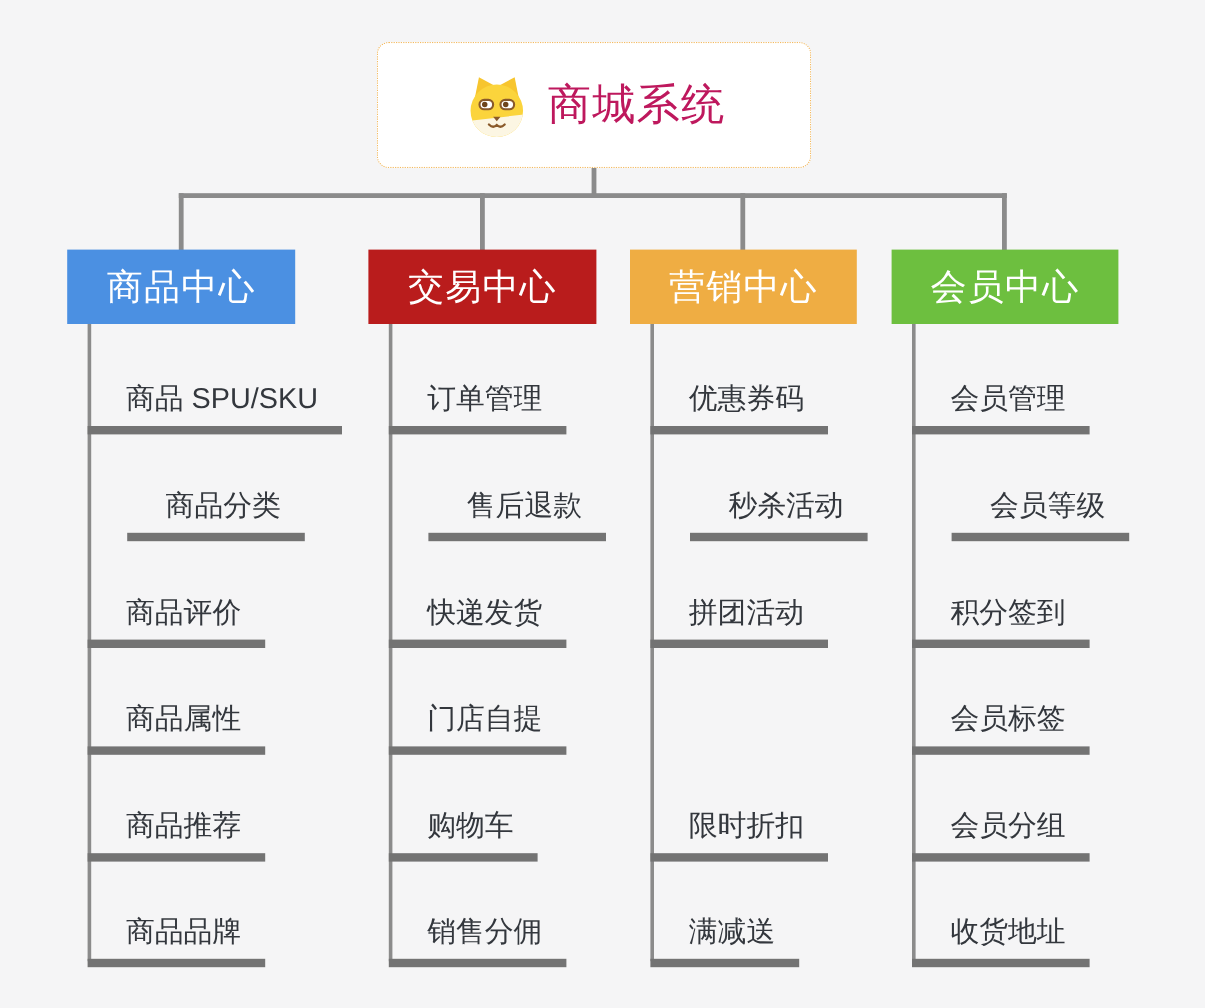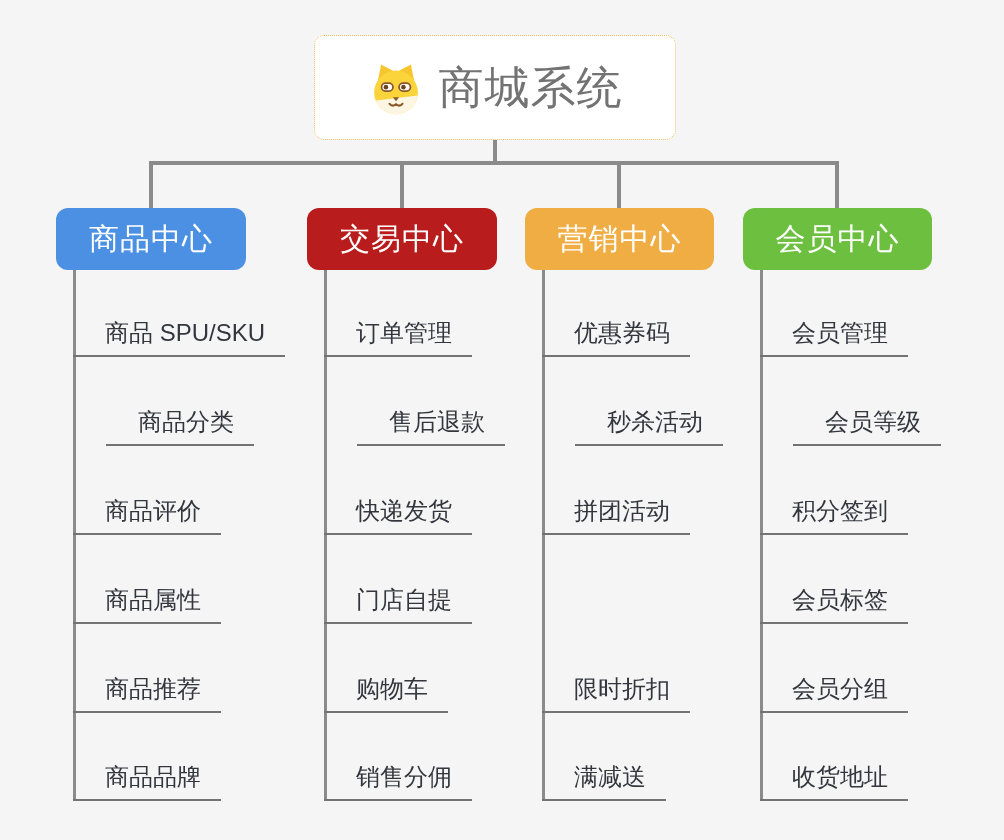--- a/index.html
+++ b/index.html
@@ -18,40 +18,40 @@
   .drop{top:161px;width:4px;height:48px;}
   .drop-0{left:149px;} .drop-1{left:400px;} .drop-2{left:617px;} .drop-3{left:835px;}
 
   
   .root-node{
     position:absolute;left:314px;top:35px;width:362px;height:105px;
     background:#FFFFFF;border:1px dotted #F3BA60;border-radius:10px;
     box-sizing:border-box;
     display:flex;align-items:center;justify-content:center;gap:15px;
   }
-  .root-title{font-size:45px;color:#737373;letter-spacing:1px;white-space:nowrap;}
+  .root-title{font-size:36px;color:#be185d;letter-spacing:1px;white-space:nowrap;}
   .dog{width:56px;height:56px;flex:0 0 auto;}
 
   
   .bbox{
-    position:absolute;top:208px;height:62px;border-radius:12px;
+    position:absolute;top:208px;height:62px;border-radius:0;
     display:flex;align-items:center;justify-content:center;
   }
   .blabel{color:#FFFFFF;font-size:30px;letter-spacing:1px;white-space:nowrap;}
 
   
   .vline{position:absolute;top:270px;width:3px;height:531px;background:#8B8B8B;}
   .v0{left:73px;} .v1{left:324px;} .v2{left:542px;} .v3{left:760px;}
 
   
   .leaf{
     position:absolute;
     font-size:24px;line-height:30px;color:#33373D;
     padding:0 20px 7px 32px;
-    border-bottom:2px solid #737373;
+    border-bottom:7px solid #737373;
     white-space:nowrap;
   }
   .c0{left:73px;} .c1{left:324px;} .c2{left:542px;} .c3{left:760px;}
   .r0{top:318px;} .r1{top:407px;margin-left:33px;} .r2{top:496px;} .r3{top:585px;} .r4{top:674px;font-family:Liberation Serif, serif;} .r5{top:762px;}
 </style>
 </head>
 <body>
 
 <div class="canvas">
 

